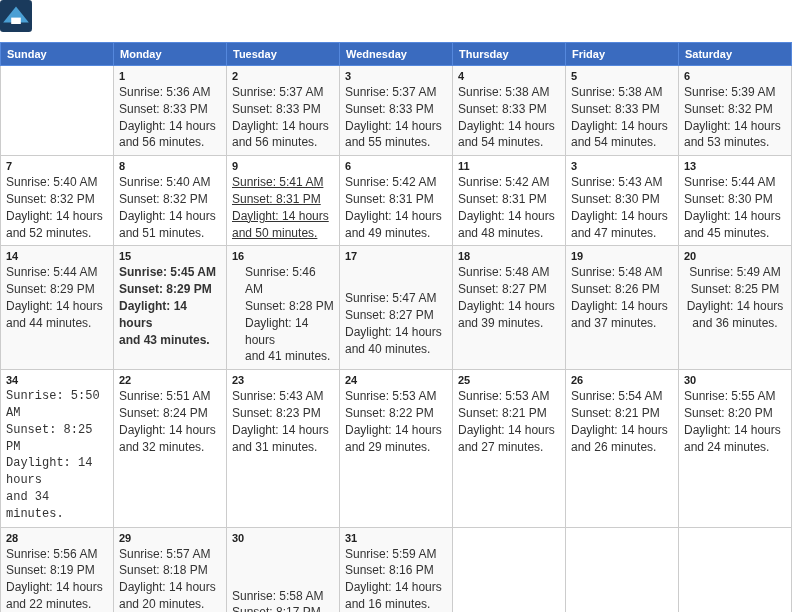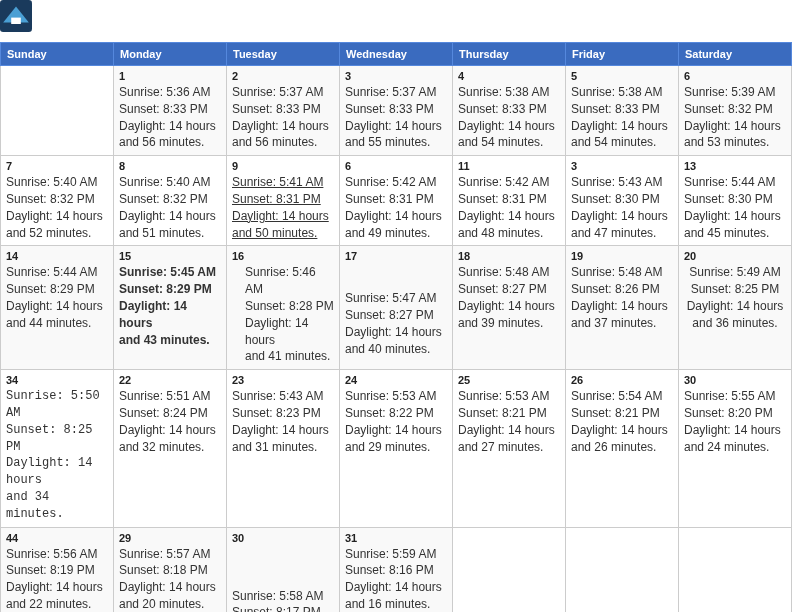--- a/index.html
+++ b/index.html
@@ -319,21 +319,21 @@
           <td>
             <span class="cell-date">30</span>
             <div class="cell-info" style="white-space: pre-line;">Sunrise: 5:55 AM
 Sunset: 8:20 PM
 Daylight: 14 hours
 and 24 minutes.</div>
           </td>
         </tr>
         <tr>
           <td>
-            <span class="cell-date">44</span>
+            <span class="cell-date">28</span>
             <div class="cell-info" style="white-space: pre-line;">Sunrise: 5:56 AM
 Sunset: 8:19 PM
 Daylight: 14 hours
 and 22 minutes.</div>
           </td>
           <td>
             <span class="cell-date">29</span>
             <div class="cell-info" style="white-space: pre-line;">Sunrise: 5:57 AM
 Sunset: 8:18 PM
 Daylight: 14 hours

